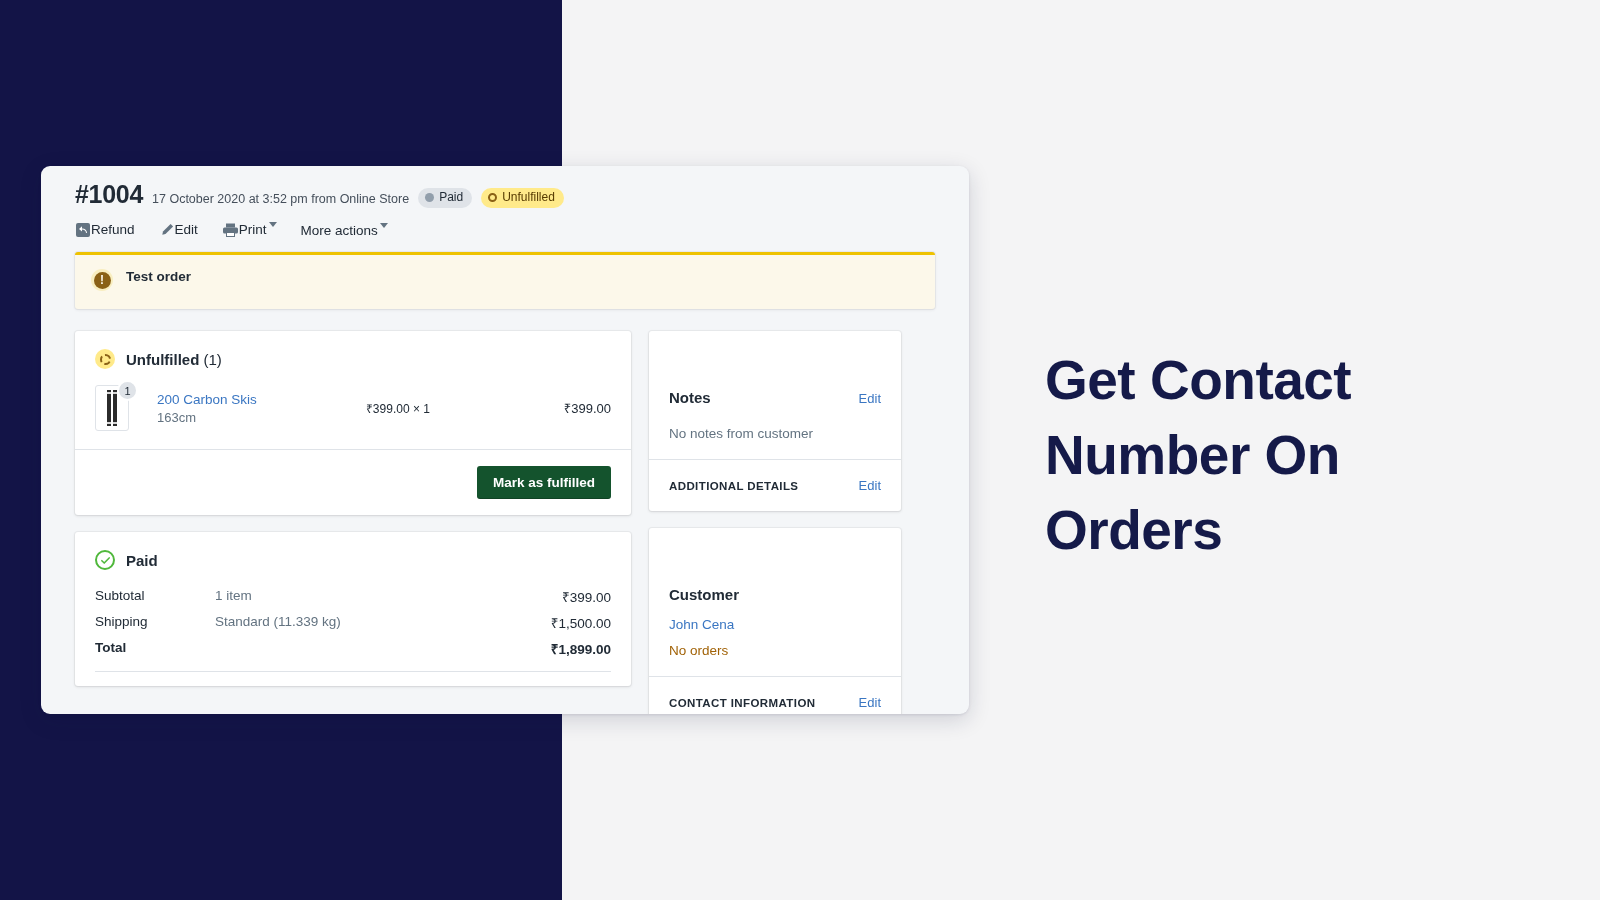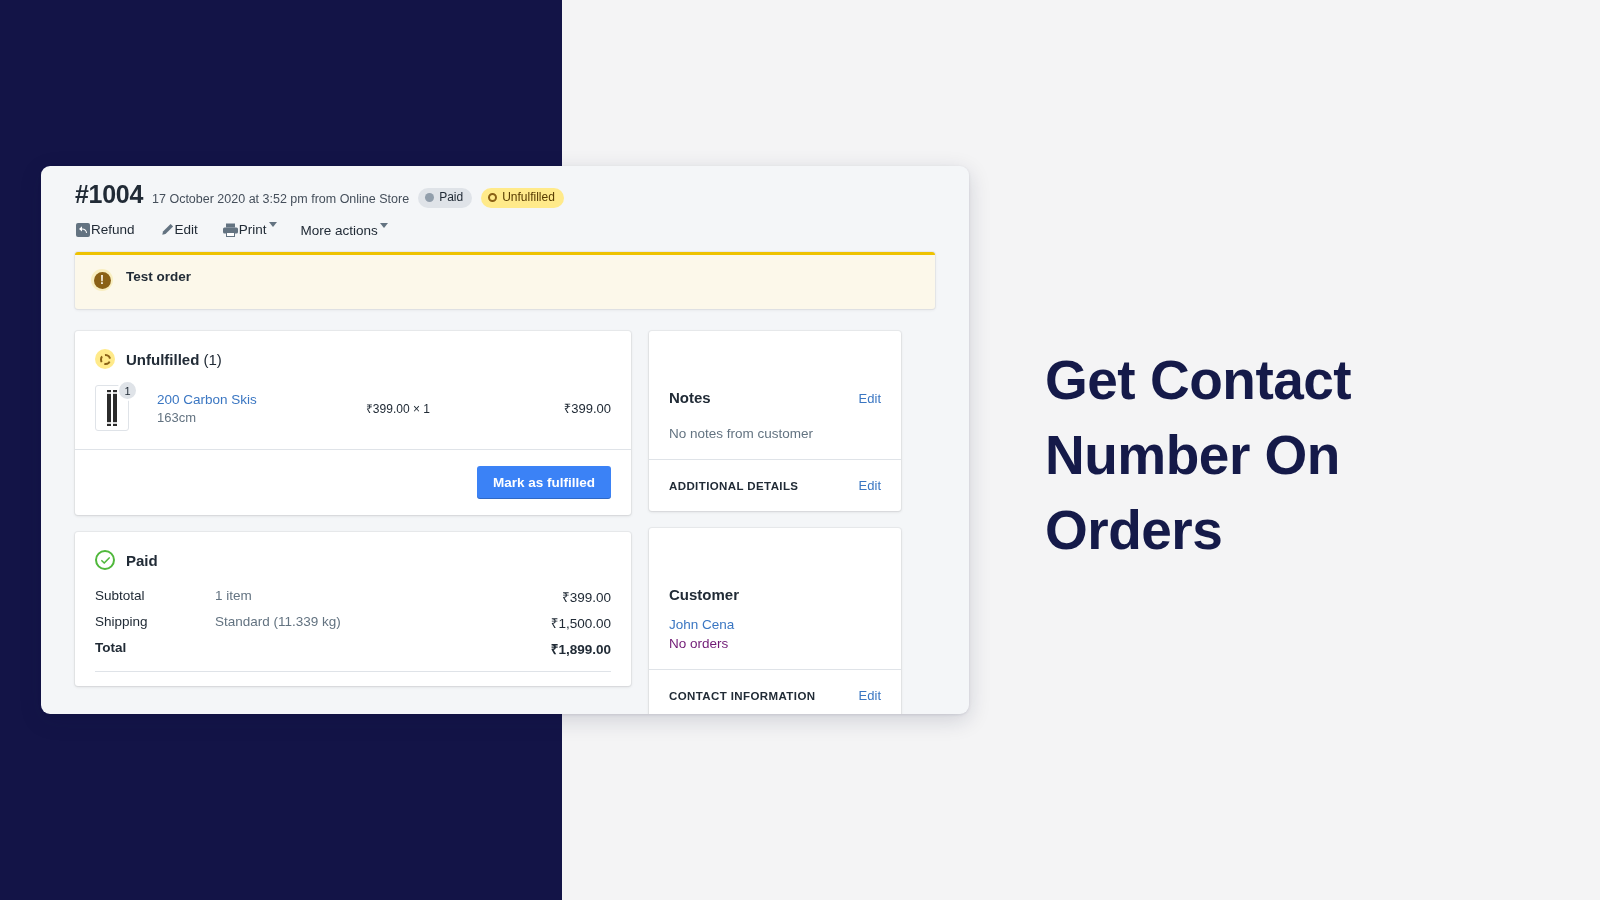--- a/index.html
+++ b/index.html
@@ -137,21 +137,21 @@
     border: 2px solid #fff;
   }
   .li-info { flex: 1 1 auto; }
   .li-name { font-size: 13.5px; color: #3a76c2; margin-bottom: 3px; cursor: pointer; }
   .li-variant { font-size: 13px; color: #637381; }
   .li-unit { font-size: 12px; color: #212b36; width: 150px; text-align: left; }
   .li-total { font-size: 13px; color: #212b36; width: 95px; text-align: right; }
 
   .card-footer { padding: 16px 20px; display: flex; justify-content: flex-end; }
   .btn-primary {
-    background: #3b82f6; color: #fff; border: none; border-radius: 3px;
+    background: #14532d; color: #fff; border: none; border-radius: 3px;
     padding: 9px 16px; font-size: 13.5px; font-weight: bold; cursor: pointer;
     font-family: "Liberation Sans", sans-serif;
     box-shadow: inset 0 -1px 0 rgba(0,0,0,.2);
   }
 
   
   .totals { padding: 4px 20px 14px 20px; }
   .trow { display: flex; font-size: 13.5px; color: #212b36; padding: 4px 0; }
   .trow .t-label { width: 120px; }
   .trow .t-desc { flex: 1 1 auto; color: #637381; }
@@ -162,21 +162,21 @@
   
   .side-head { display: flex; justify-content: space-between; align-items: baseline; }
   .side-title { font-size: 15px; font-weight: bold; color: #212b36; margin-top: 40px; }
   .side-sub {
     font-size: 11.5px; font-weight: bold; color: #212b36;
     letter-spacing: .4px; text-transform: uppercase;
   }
   .edit-link { font-size: 13px; color: #3a76c2; cursor: pointer; }
   .side-body { font-size: 13.5px; color: #637381; margin-top: 20px; }
   .side-link { font-size: 13.5px; color: #3a76c2; cursor: pointer; }
-  .side-plain { font-size: 13.5px; color: #701a75; margin-top: 4px; }
+  .side-plain { font-size: 13.5px; color: #a16207; margin-top: 11px; }
 
   .hl-box {
     margin-top: 9px;
     border: 1.5px solid #1a1f4b; border-radius: 7px;
     padding: 5px 8px 6px 8px; display: inline-block;
   }
   .hl-key { font-size: 13px; color: #212b36; line-height: 1.4; }
   .hl-val { font-size: 13px; color: #637381; line-height: 1.4; }
 
   .cut-row { display: flex; justify-content: space-between; align-items: flex-end; padding-top: 13px; }

